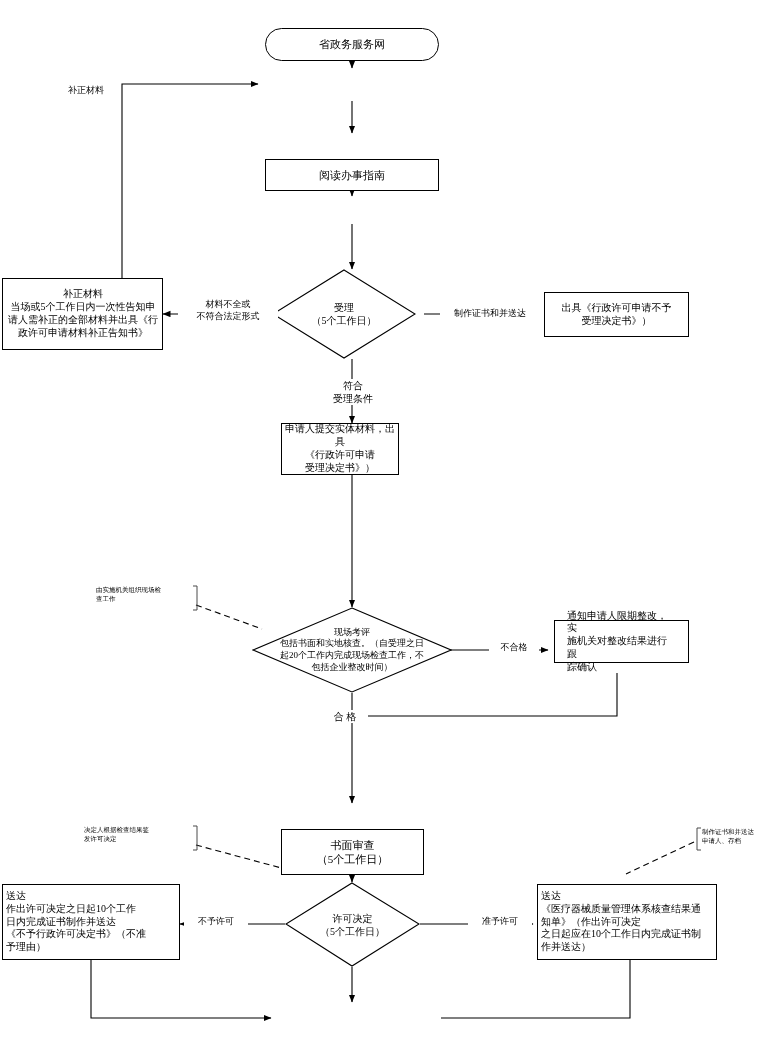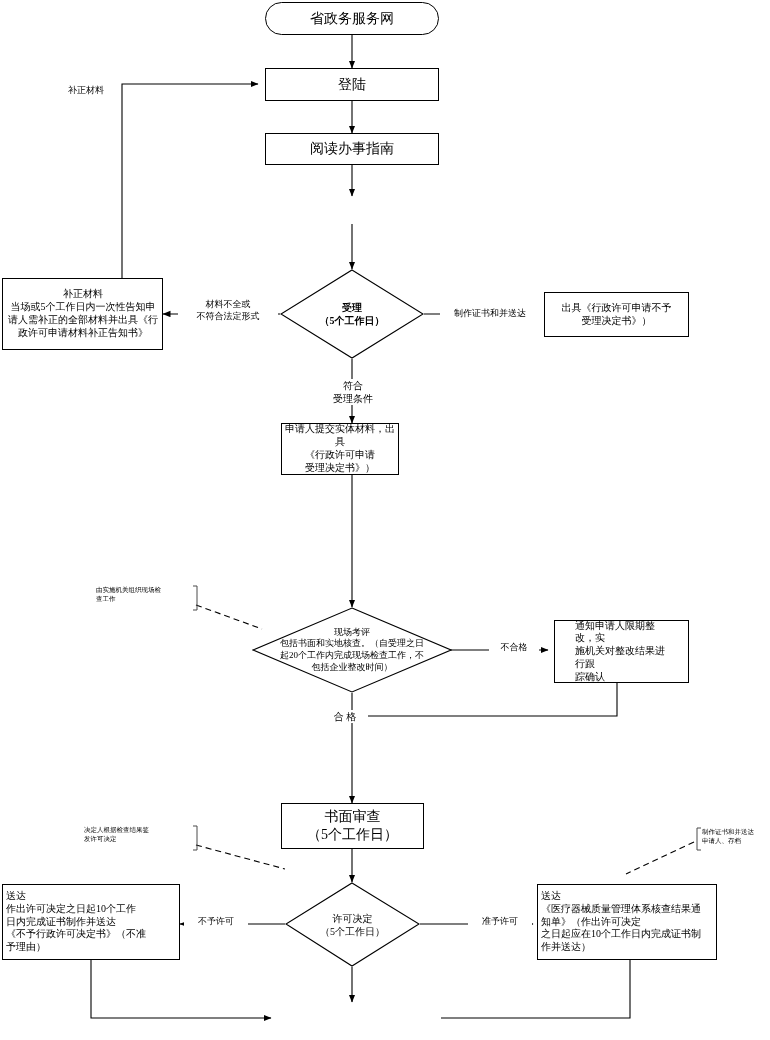--- a/index.html
+++ b/index.html
@@ -73,21 +73,21 @@
     line-height: 1.3;
     white-space: pre-line;
     background: #ffffff;
   }
   .note {
     position: absolute;
     line-height: 1.35;
     white-space: pre-line;
     text-align: left;
   }
-  .t11 { font-size: 14px; }
+  .t11 { font-size: 11px; margin-top: 26px; }
   .t10 { font-size: 10px; }
   .t9  { font-size: 9px; }
   .t7  { font-size: 6.5px; }
   .body-text { font-size: 10px; }
 </style>
 </head>
 <body>
 
 <div id="canvas">
 
@@ -146,30 +146,27 @@
       <path d="M193,586 L197,586 L197,610 L193,610"></path>
       <path d="M193,826 L197,826 L197,850 L193,850"></path>
       <path d="M701,828 L697,828 L697,850 L701,850"></path>
     </g>
   </svg>
 
   <div class="node terminator t11" style="left:265px; top:2px; width:174px; height:33px;">
     <span>省政务服务网</span>
   </div>
 
-  <div class="node rect t11" style="left:265px; top:68px; width:174px; height:33px;">
-    <span>登陆</span>
-  </div>
 
   <div class="node rect t11" style="left:265px; top:133px; width:174px; height:32px;">
     <span>阅读办事指南</span>
   </div>
 
 
-  <div class="diamond-wrap" style="left:280px; top:269px; width:144px; height:90px;font-weight:bold;">
+  <div class="diamond-wrap" style="left:272px; top:269px; width:144px; height:90px;">
     <svg width="144" height="90">
       <polygon points="72,1 143,45 72,89 1,45" fill="#ffffff" stroke="#000000" stroke-width="1.1"></polygon>
     </svg>
     <div class="diamond-label t10">受理
 （5个工作日）</div>
   </div>
 
   <div class="node rect t10" style="left:544px; top:292px; width:145px; height:45px;">
     <span>出具《行政许可申请不予
 受理决定书》）</span>
@@ -191,21 +188,21 @@
   <div class="diamond-wrap" style="left:252px; top:607px; width:200px; height:86px;">
     <svg width="200" height="86">
       <polygon points="100,1 199,43 100,85 1,43" fill="#ffffff" stroke="#000000" stroke-width="1.1"></polygon>
     </svg>
     <div class="diamond-label t9" style="width:200px;">现场考评
 包括书面和实地核查。（自受理之日
 起20个工作内完成现场检查工作，不
 包括企业整改时间）</div>
   </div>
 
-  <div class="node rect t10" style="left:554px; top:620px; width:135px; height:63px; padding:2px 20px; justify-content:flex-end; text-align:left;">
+  <div class="node rect t10" style="left:554px; top:620px; width:135px; height:43px; padding:2px 12px; justify-content:flex-end; text-align:left;">
     <span>通知申请人限期整改，实
 施机关对整改结果进行跟
 踪确认</span>
   </div>
 
   <div class="node rect t11" style="left:281px; top:803px; width:143px; height:46px;">
     <span>书面审查
 （5个工作日）</span>
   </div>
 

